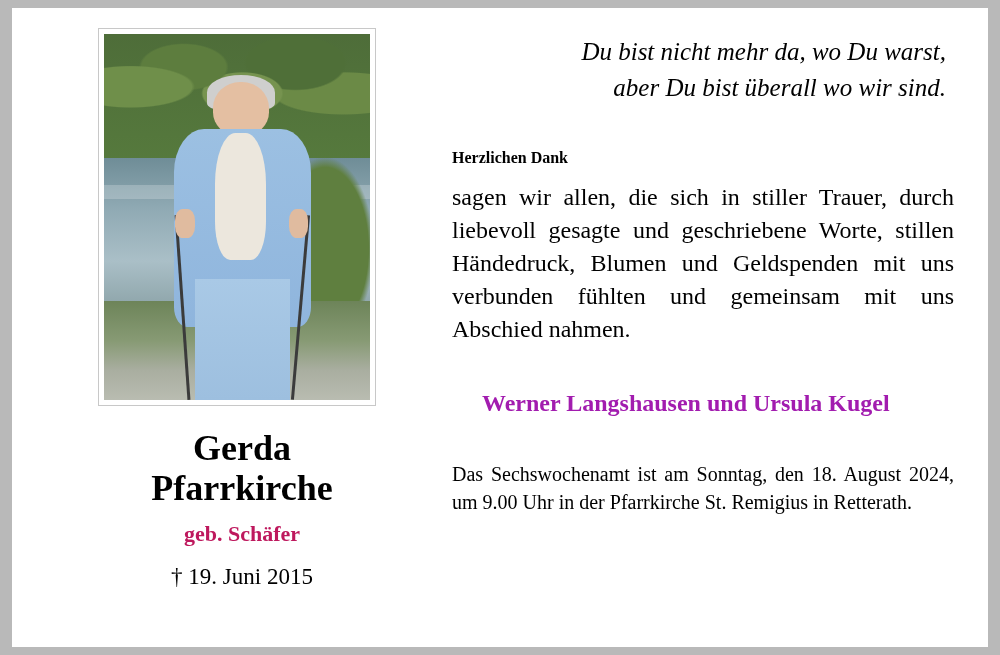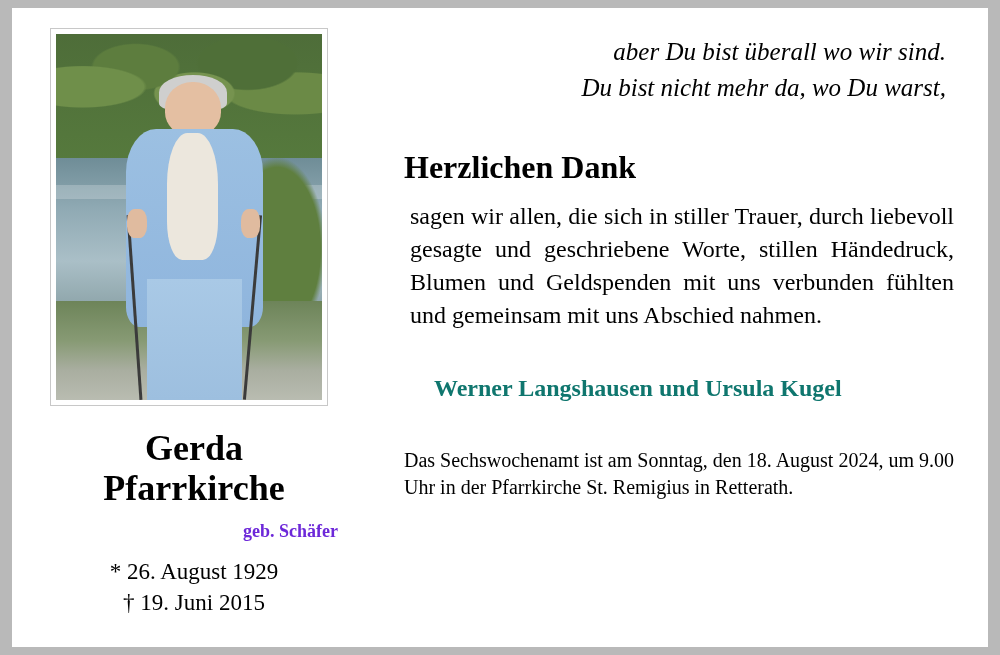--- a/index.html
+++ b/index.html
@@ -28,20 +28,21 @@
     display: flex;
     flex-direction: row;
   }
 
   
   .left {
     width: 360px;
     padding: 20px 0 12px 38px;
     box-sizing: border-box;
     position: relative;
+    margin-left: 48px;
   }
   .photo-frame {
     width: 278px;
     height: 378px;
     border: 1px solid #c8c8c8;
     padding: 5px;
     box-sizing: border-box;
     background: #fff;
   }
   .photo {
@@ -132,25 +133,25 @@
     margin-top: 22px;
     text-align: center;
     width: 288px;
     font-weight: bold;
     font-size: 36px;
     line-height: 1.12;
     color: #000;
   }
   .maiden {
     margin-top: 12px;
-    text-align: right;
+    text-align: center;
     width: 288px;
     font-weight: bold;
-    font-size: 18px;
-    color: #6d28d9;
+    font-size: 22px;
+    color: #be185d;
   }
   .dates {
     margin-top: 14px;
     text-align: center;
     width: 288px;
     font-size: 23px;
     line-height: 1.35;
     color: #000;
   }
 
@@ -165,39 +166,39 @@
     font-size: 25px;
     line-height: 1.42;
     text-align: right;
     color: #000;
     padding-right: 8px;
   }
   .thanks-head {
     margin-top: 44px;
     margin-left: 14px;
     font-weight: bold;
-    font-size: 32px;
+    font-size: 16px;
     color: #000;
   }
   .thanks-body {
     margin-top: 14px;
-    margin-left: 20px;
+    margin-left: 14px;
     font-size: 24px;
     line-height: 1.38;
     text-align: justify;
     color: #000;
     max-width: 582px;
   }
   .family {
     margin-top: 40px;
     margin-left: 44px;
     font-weight: bold;
     font-size: 24px;
     line-height: 1.35;
-    color: #0f766e;
+    color: #a21caf;
   }
   .service {
     margin-top: 42px;
     margin-left: 14px;
     font-size: 20px;
     line-height: 1.38;
     text-align: justify;
     color: #000;
     max-width: 582px;
   }
@@ -230,29 +231,28 @@
       </div>
 
       <div class="name">
         <div>Gerda</div>
         <div>Pfarrkirche</div>
       </div>
 
       <div class="maiden">geb. Schäfer</div>
 
       <div class="dates">
-        <div>* 26. August 1929</div>
         <div>† 19. Juni 2015</div>
       </div>
     </div>
 
     <div class="right">
       <div class="motto">
+        <div>Du bist nicht mehr da, wo Du warst,</div>
         <div>aber Du bist überall wo wir sind.</div>
-        <div>Du bist nicht mehr da, wo Du warst,</div>
       </div>
 
       <div class="thanks-head">Herzlichen Dank</div>
       <div class="thanks-body">sagen wir allen, die sich in stiller Trauer, durch liebevoll gesagte und geschriebene Worte, stillen Händedruck, Blumen und Geldspenden mit uns verbunden fühlten und gemeinsam mit uns Abschied nahmen.</div>
 
       <div class="family">
         <div>Werner Langshausen und Ursula Kugel</div>
       </div>
 
       <div class="service">Das Sechswochenamt ist am Sonntag, den 18. August 2024, um 9.00 Uhr in der Pfarrkirche St. Remigius in Retterath.</div>

